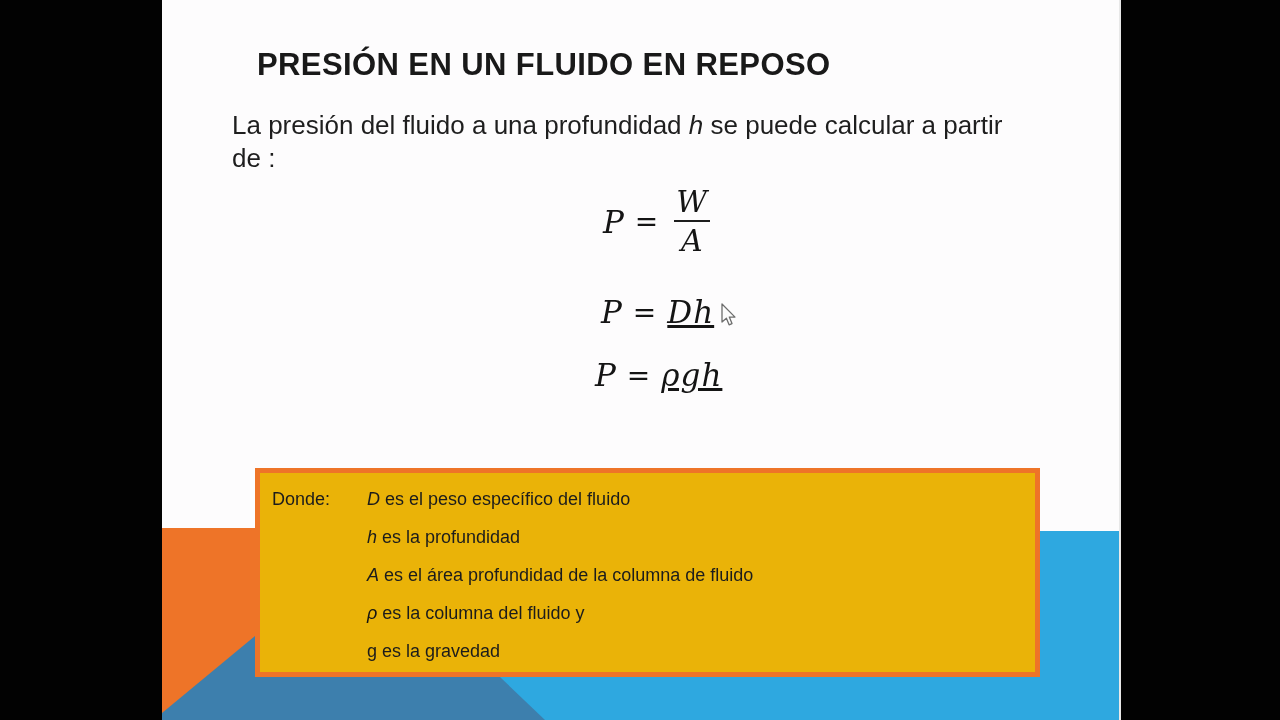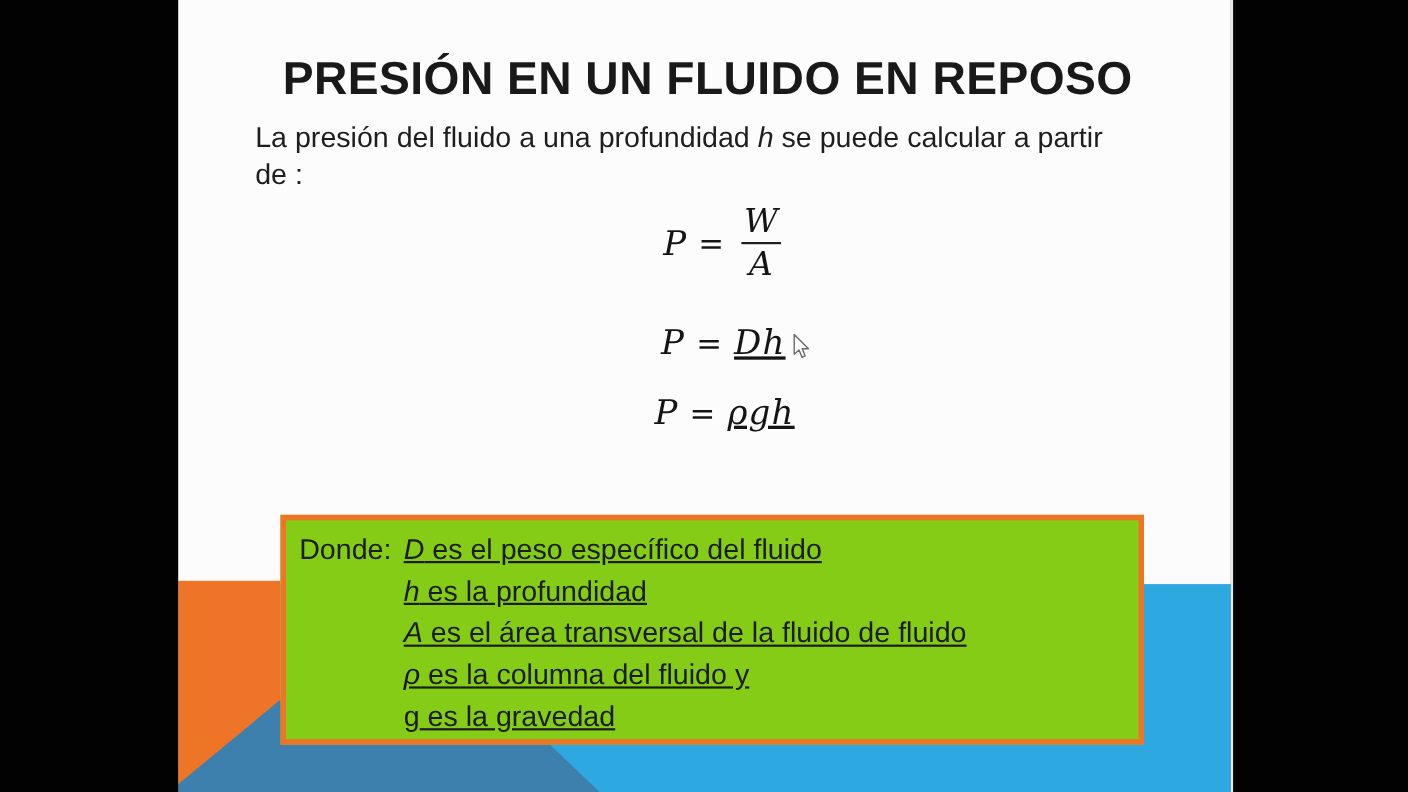--- a/index.html
+++ b/index.html
@@ -6,43 +6,43 @@
   .stage{
     position:relative;width:1280px;height:720px;overflow:hidden;
     background:#fdfcfd;font-family:"Liberation Sans",sans-serif;color:#1d1d1d;
   }
   .bar{position:absolute;top:0;height:720px;background:#020202;z-index:9;}
   .bar-left{left:0;width:162px;}
   .bar-right{left:1119px;width:161px;border-left:2px solid #e8e8e8;}
   .bg-shapes{position:absolute;left:0;top:0;z-index:0;}
   .slide-title{
     position:absolute;left:257px;top:47px;z-index:2;
-    font-size:42px;font-weight:700;letter-spacing:.4px;color:#191919;
+    font-size:31px;font-weight:700;letter-spacing:.4px;color:#191919;
   }
   .intro{
     position:absolute;left:232px;top:109px;width:800px;z-index:2;
     font-size:26px;line-height:33px;color:#1e1e1e;
   }
   .math{font-family:"DejaVu Serif","Liberation Serif",serif;color:#141414;}
   .mvar{font-style:italic;}
   .meq{font-style:normal;margin:0 11px;font-size:28px;}
   .formula{position:absolute;z-index:2;font-size:31px;}
   .formula-row{display:flex;align-items:center;}
   .f1{left:603px;top:186px;}
   .f2{left:601px;top:294px;}
   .f3{left:595px;top:357px;}
   .frac{display:inline-flex;flex-direction:column;align-items:center;}
   .frac .num{font-style:italic;font-size:30px;line-height:32px;padding:0 7px 2px 7px;}
   .frac .den{font-style:italic;font-size:30px;line-height:32px;padding:3px 7px 0 7px;border-top:2px solid #1d1d1d;}
   .rhs{letter-spacing:1px;text-decoration:underline;}
   .defbox{
     position:absolute;left:255px;top:468px;width:785px;height:209px;
-    box-sizing:border-box;border:5px solid #ee7428;background:#84cc16;
+    box-sizing:border-box;border:5px solid #ee7428;background:#eab308;
     z-index:3;padding:7px 10px 0 12px;
-    font-size:26px;line-height:38px;color:#1c1c1c;text-decoration:underline;
+    font-size:18px;line-height:38px;color:#1c1c1c;
   }
   .defline{white-space:nowrap;}
   .defline.indent{padding-left:95px;}
   .deflabel{display:inline-block;width:95px;}
   .defvar{font-style:italic;font-family:"Liberation Sans",sans-serif;}
   .defvar.upright{font-style:normal;}
   .cursor{position:absolute;left:720px;top:303px;z-index:5;}
 </style>
 </head>
 <body>
@@ -83,18 +83,18 @@
     <span class="mvar rhs">ρgh</span>
   </div>
 
   <svg class="cursor" width="17" height="25" viewBox="0 0 17 25">
     <path d="M2,1 L2,19 L6.4,15.2 L9.1,21.8 L12.0,20.6 L9.3,14.1 L15,14.1 Z" fill="#fbfbfb" stroke="#6d6d6d" stroke-width="1.3" stroke-linejoin="round"></path>
   </svg>
 
   <div class="defbox">
     <div class="defline"><span class="deflabel">Donde:</span><span class="defvar">D</span><span> es el peso específico del fluido</span></div>
     <div class="defline indent"><span class="defvar">h</span><span> es la profundidad</span></div>
-    <div class="defline indent"><span class="defvar">A</span><span> es el área transversal de la fluido de fluido</span></div>
+    <div class="defline indent"><span class="defvar">A</span><span> es el área profundidad de la columna de fluido</span></div>
     <div class="defline indent"><span class="defvar math">ρ</span><span> es la columna del fluido y</span></div>
     <div class="defline indent"><span class="defvar upright">g</span><span> es la gravedad</span></div>
   </div>
 
 </div>
 
 </body></html>

